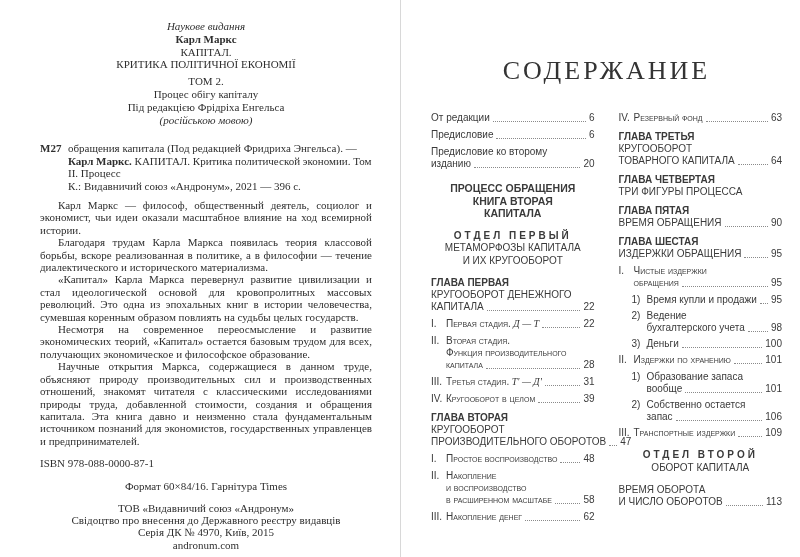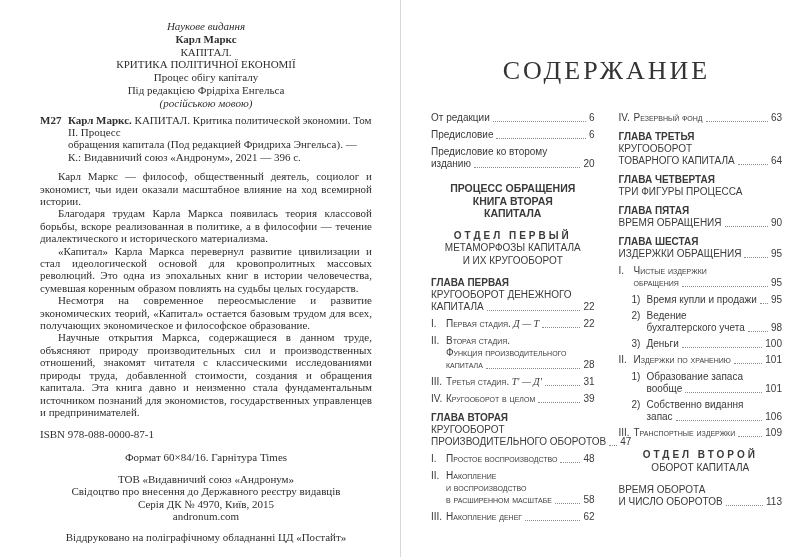--- a/index.html
+++ b/index.html
@@ -12,21 +12,21 @@
   
   .page-left {
     width:400px; box-sizing:border-box;
     padding:20px 28px 0 40px;
     font-size:11px; line-height:12.4px;
   }
   .lp-header { text-align:center; line-height:12.8px; }
   .lp-header .it { font-style:italic; }
   .lp-header .bold { font-weight:bold; }
   .lp-header .gap-before { margin-top:4px; }
-  .imprint { display:flex; margin-top:4px; }
+  .imprint { display:flex; margin-top:16px; }
   .imprint .code { flex:none; width:28px; font-weight:bold; }
   .imprint .body { flex:1; }
   .imprint .lead { font-weight:bold; }
   .annotation { margin-top:7px; text-align:justify; }
   .annotation p { margin:0; text-indent:18px; }
   .isbn-top { margin-top:10px; }
   .format-line { margin-top:10px; text-align:center; }
   .publisher-block { margin-top:10px; text-align:center; line-height:12.2px; }
   .print-block { margin-top:9px; text-align:center; line-height:12.2px; }
 
@@ -69,30 +69,31 @@
 <body>
 
 <div class="spread">
 
   <div class="page-left">
     <div class="lp-header">
       <div class="it">Наукове видання</div>
       <div class="bold">Карл Маркс</div>
       <div>КАПІТАЛ.</div>
       <div>КРИТИКА ПОЛІТИЧНОЇ ЕКОНОМІЇ</div>
+      <div class="gap-before">ТОМ 2.</div>
       <div>Процес обігу капіталу</div>
       <div>Під редакцією Фрідріха Енгельса</div>
       <div class="it">(російською мовою)</div>
     </div>
 
     <div class="imprint">
       <span class="code">М27</span>
       <div class="body">
+        <div>обращения капитала (Под редакцией Фридриха Энгельса). —</div>
         <div><span class="lead">Карл Маркс.</span><span> КАПИТАЛ. Критика политической экономии. Том II. Процесс</span></div>
-        <div>обращения капитала (Под редакцией Фридриха Энгельса). —</div>
         <div>К.: Видавничий союз «Андронум», 2021 — 396 с.</div>
       </div>
     </div>
 
     <div class="annotation">
         <p>Карл Маркс — философ, общественный деятель, социолог и экономист, чьи идеи оказали масштабное влияние на ход всемирной истории.</p>
         <p>Благодаря трудам Карла Маркса появилась теория классовой борьбы, вскоре реализованная в политике, а в философии — течение диалектического и исторического материализма.</p>
         <p>«Капитал» Карла Маркса перевернул развитие цивилизации и стал идеологической основой для кровопролитных массовых революций. Это одна из эпохальных книг в истории человечества, сумевшая коренным образом повлиять на судьбы целых государств.</p>
         <p>Несмотря на современное переосмысление и развитие экономических теорий, «Капитал» остается базовым трудом для всех, получающих экономическое и философское образование.</p>
         <p>Научные открытия Маркса, содержащиеся в данном труде, объясняют природу производительных сил и производственных отношений, знакомят читателя с классическими исследованиями природы труда, добавленной стоимости, создания и обращения капитала. Эта книга давно и неизменно стала фундаментальным источником познаний для экономистов, государственных управленцев и предпринимателей.</p>
@@ -373,21 +374,21 @@
                   <span class="leader"></span>
                   <span class="pg">101</span>
                 </div>
               </div>
             </div>
           </div>
           <div class="e subitem">
             <div class="it-row">
               <span class="num">2)</span>
               <div class="it-body">
-                <div>Собственно видання</div>
+                <div>Собственно остается</div>
                 <div class="row">
                   <span class="txt">запас</span>
                   <span class="leader"></span>
                   <span class="pg">106</span>
                 </div>
               </div>
             </div>
           </div>
           <div class="e item">
             <div class="it-row">

